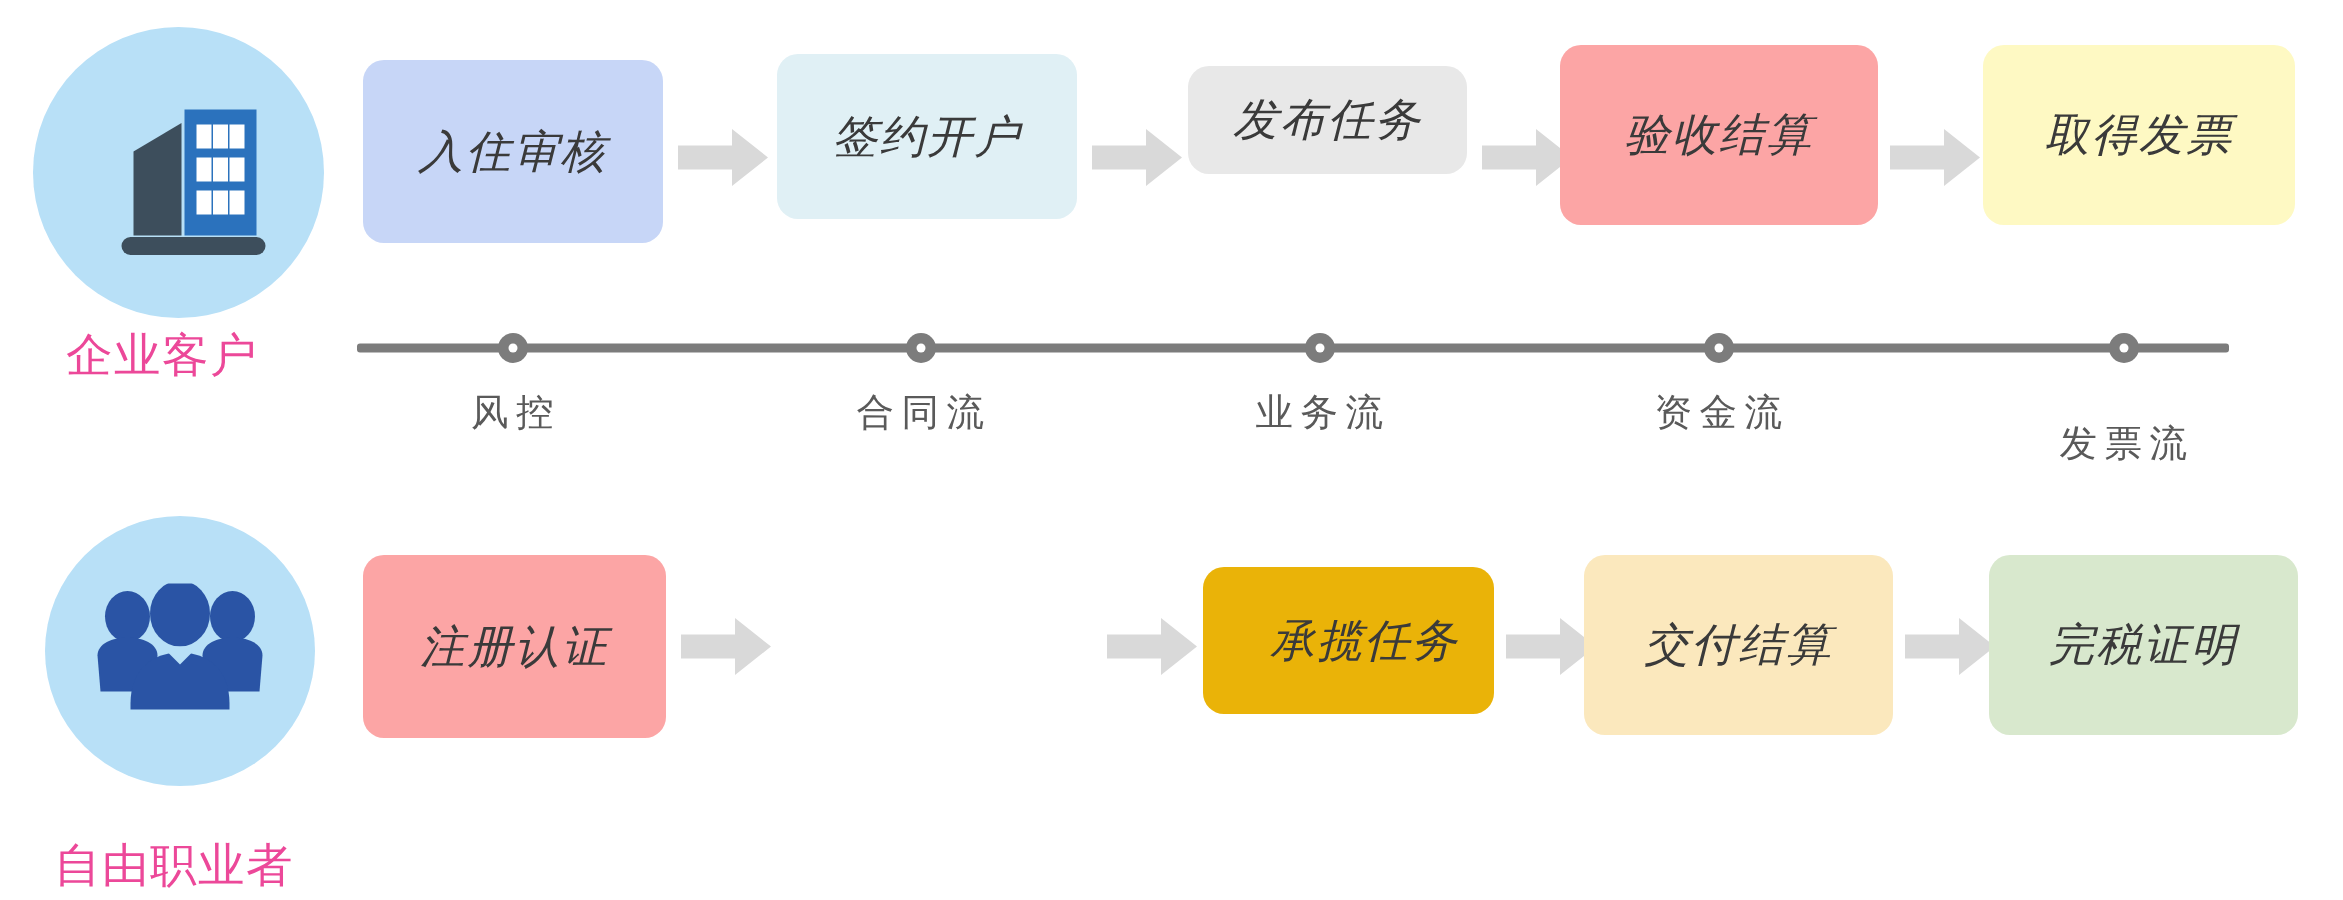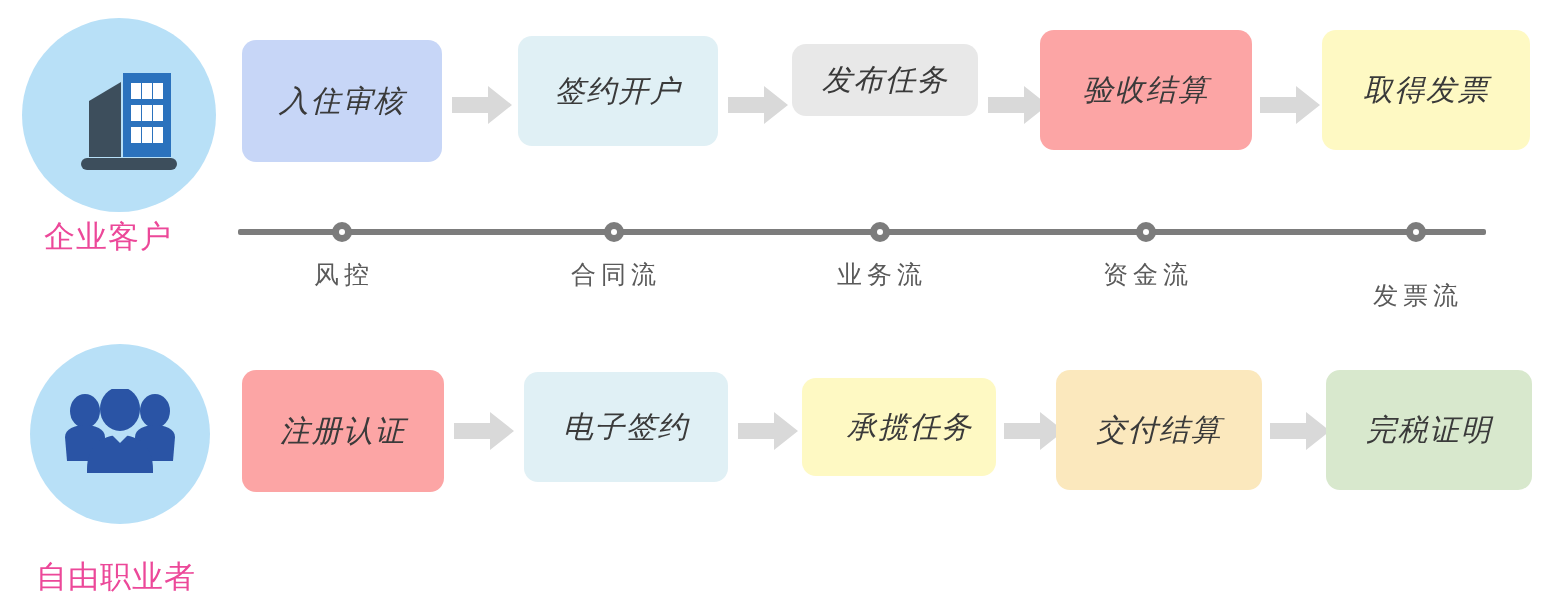--- a/index.html
+++ b/index.html
@@ -192,30 +192,27 @@
 
   <div class="step-box" style="left:242px; top:370px; width:202px; height:122px; background:#fca5a5;">
     <span class="step-label">注册认证</span>
   </div>
   <div class="arrow" style="left:454px; top:412px;">
     <svg width="60" height="38" viewBox="0 0 60 38">
       <path d="M0 11 L36 11 L36 0 L60 19 L36 38 L36 27 L0 27 Z" fill="#d9d9d9"></path>
     </svg>
   </div>
 
-  <div class="step-box" style="left:524px; top:372px; width:204px; height:110px; background:#e0f0f5;">
-    <span class="step-label">电子签约</span>
-  </div>
   <div class="arrow" style="left:738px; top:412px;">
     <svg width="60" height="38" viewBox="0 0 60 38">
       <path d="M0 11 L36 11 L36 0 L60 19 L36 38 L36 27 L0 27 Z" fill="#d9d9d9"></path>
     </svg>
   </div>
 
-  <div class="step-box" style="left:802px; top:378px; width:194px; height:98px; background:#fef9c3;padding-left:21px;">
+  <div class="step-box" style="left:802px; top:378px; width:194px; height:98px; background:#eab308;padding-left:21px;">
     <span class="step-label">承揽任务</span>
   </div>
   <div class="arrow" style="left:1004px; top:412px;">
     <svg width="60" height="38" viewBox="0 0 60 38">
       <path d="M0 11 L36 11 L36 0 L60 19 L36 38 L36 27 L0 27 Z" fill="#d9d9d9"></path>
     </svg>
   </div>
 
   <div class="step-box" style="left:1056px; top:370px; width:206px; height:120px; background:#fbe8bd;">
     <span class="step-label">交付结算</span>

